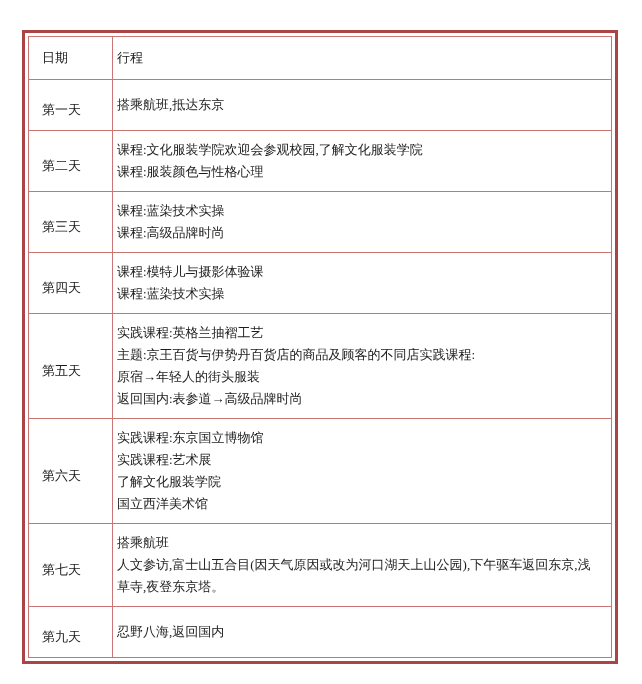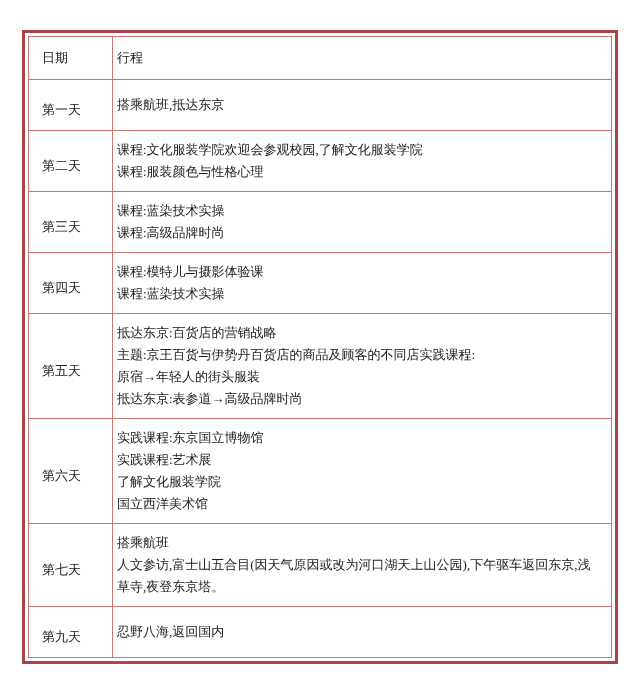--- a/index.html
+++ b/index.html
@@ -94,24 +94,24 @@
           <tr>
             <td class="day-cell">第四天</td>
             <td class="itinerary-cell">
               <div class="line">课程:模特儿与摄影体验课</div>
               <div class="line">课程:蓝染技术实操</div>
             </td>
           </tr>
           <tr>
             <td class="day-cell">第五天</td>
             <td class="itinerary-cell">
-              <div class="line">抵达东京:百货店的营销战略</div>
+              <div class="line">实践课程:英格兰抽褶工艺</div>
               <div class="line">主题:京王百货与伊势丹百货店的商品及顾客的不同店实践课程:</div>
               <div class="line">原宿→年轻人的街头服装</div>
-              <div class="line">抵达东京:表参道→高级品牌时尚</div>
+              <div class="line">返回国内:表参道→高级品牌时尚</div>
             </td>
           </tr>
           <tr>
             <td class="day-cell">第六天</td>
             <td class="itinerary-cell">
               <div class="line">实践课程:东京国立博物馆</div>
               <div class="line">实践课程:艺术展</div>
               <div class="line">了解文化服装学院</div>
               <div class="line">国立西洋美术馆</div>
             </td>

